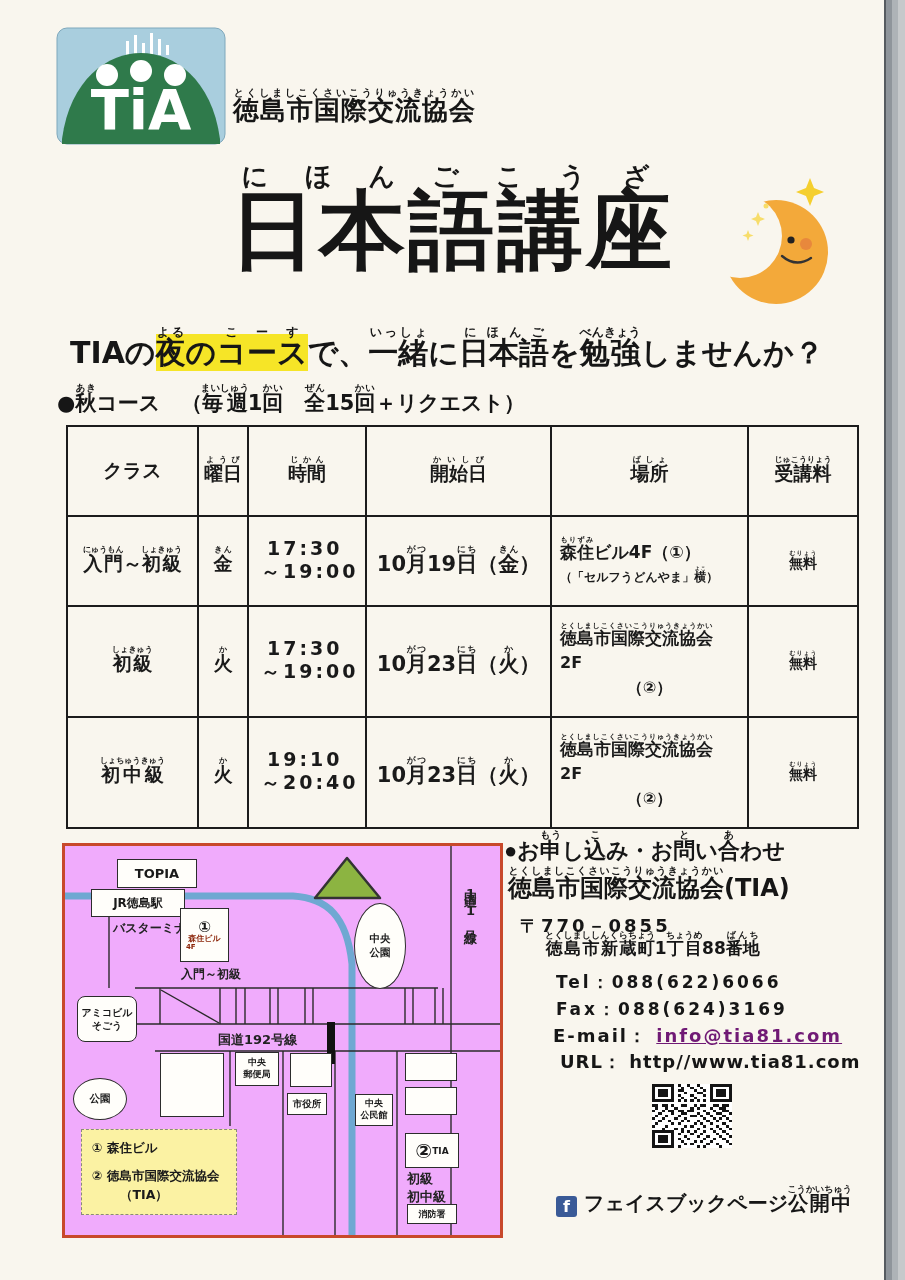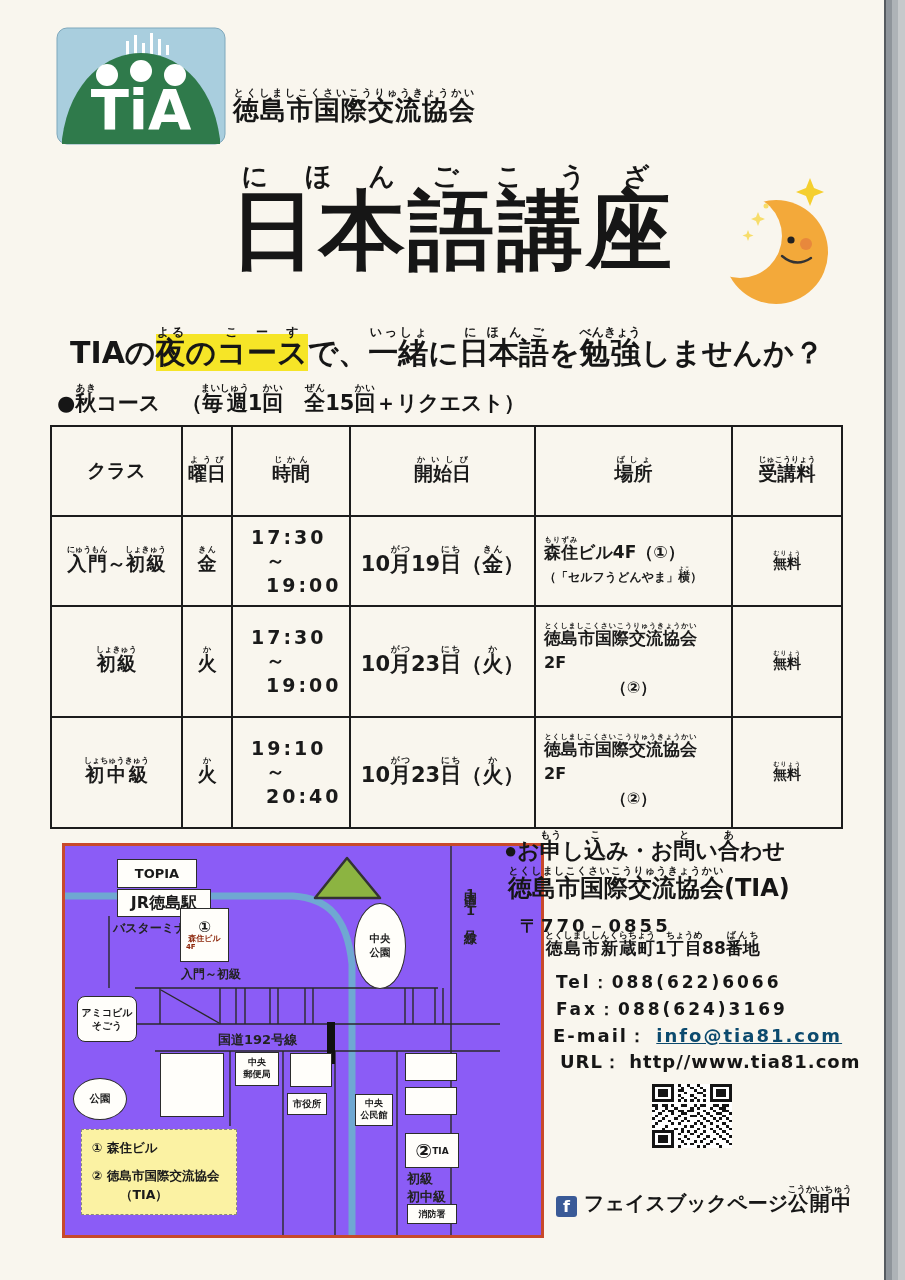--- a/index.html
+++ b/index.html
@@ -23,36 +23,36 @@
   .title-line rt{font-size:26px;font-weight:800;letter-spacing:14px;}
   .moon{left:698px;top:176px;width:150px;height:135px;}
 
   
   .tagline-line{left:70px;top:326px;font-size:30px;font-weight:800;}
   .tagline-line rt{font-size:12px;}
   .course-head{left:57px;top:383px;font-size:21px;font-weight:800;}
   .course-head rt{font-size:9.5px;}
 
   
-  .course-table{position:absolute;left:50px;top:425px;border-collapse:collapse;table-layout:fixed;border-radius:32px;}
+  .course-table{position:absolute;left:66px;top:425px;border-collapse:collapse;table-layout:fixed;border-radius:32px;}
   .course-table th,.course-table td{border:2px solid #1c1c1c;padding:0;vertical-align:middle;}
   .course-table th{font-size:19px;font-weight:700;text-align:center;}
   td.c-class,td.c-day{font-size:19px;font-weight:700;text-align:center;}
   td.c-time{font-size:19px;font-weight:600;letter-spacing:3px;}
   td.c-time .t1{padding-left:18px;}
-  td.c-time .t2{padding-left:4px;margin-left:29px;}
+  td.c-time .t2{padding-left:12px;}
   td.c-date{font-size:21px;font-weight:700;text-align:center;}
   td.c-place{padding:15px 8px;font-size:17px;font-weight:700;line-height:1.55;}
   .place-sub{font-size:12px;font-weight:600;}
   .place-2f{font-size:16px;}
   .place-circle{text-align:center;font-size:16px;font-weight:600;}
   td.c-fee{font-size:14px;font-weight:700;text-align:center;}
 
   
-  .map{left:62px;top:843px;width:435px;height:389px;background:#8b5cf6;border:3px solid #c8492b;padding-left:41px;}
+  .map{left:62px;top:843px;width:435px;height:389px;background:#f0abfc;border:3px solid #c8492b;}
   .map .box{position:absolute;background:#fffefa;border:1.5px solid #2c2c2c;display:flex;align-items:center;justify-content:center;text-align:center;font-weight:700;}
   .map .lbl{position:absolute;font-weight:700;color:#222;}
   .ellipse{border-radius:50%;}
   .b1{background:#fbe88a;border:2px solid #cc3b22;flex-direction:column;line-height:1.1;}
   .b1 .num{font-size:15px;font-weight:700;}
   .b1 .nm{font-size:8px;color:#8b2408;}
   .b1 .fl{font-size:7px;color:#8b2408;align-self:flex-start;margin-left:5px;}
   .legend{position:absolute;left:16px;top:283px;width:156px;height:86px;background:#fbf2a3;border:1.6px dashed #8a8a7a;font-size:12.5px;font-weight:600;padding:9px 0 0 10px;box-sizing:border-box;line-height:1.5;}
   .b2{background:#fffdf4;border:3px solid #cc3b22;flex-direction:row;}
   .b2 .num{font-size:20px;font-weight:700;}
@@ -63,21 +63,21 @@
   .contact-head{left:504px;top:830px;font-size:22px;font-weight:800;font-family:Liberation Serif, serif;}
   .contact-head rt{font-size:10px;}
   .contact-org{left:508px;top:866px;font-size:24px;font-weight:700;}
   .contact-org rt{font-size:10px;}
   .contact-postal{left:520px;top:914px;font-size:18px;font-weight:600;letter-spacing:3px;}
   .contact-addr{left:545px;top:930px;font-size:17px;font-weight:700;}
   .contact-addr rt{font-size:9px;}
   .contact-tel{left:556px;top:971px;font-size:17px;font-weight:600;letter-spacing:3px;}
   .contact-fax{left:556px;top:998px;font-size:17px;font-weight:600;letter-spacing:3px;}
   .contact-email{left:553px;top:1024px;font-size:18px;font-weight:600;letter-spacing:2px;}
-  .contact-email a{color:#0c4a6e;text-decoration:underline;}
+  .contact-email a{color:#701a75;text-decoration:underline;}
   .contact-url{left:560px;top:1050px;font-size:18px;font-weight:600;letter-spacing:1px;}
   .qr{left:652px;top:1084px;width:80px;height:64px;}
   .fb-icon{left:556px;top:1196px;width:21px;height:21px;background:#3a5a97;border-radius:3px;color:#fff;font-weight:800;font-size:16px;display:flex;align-items:center;justify-content:center;}
   .fb-line{left:584px;top:1184px;font-size:20px;font-weight:700;}
   .fb-line rt{font-size:9px;}
 
   .scan-edge{left:884px;top:0;width:21px;height:1280px;
     background:linear-gradient(90deg,#565b60 0 2px,#8f959b 2px 8px,#aeb3b7 8px 14px,#c6c9cb 14px 21px);}
 </style>
 </head>
@@ -221,21 +221,21 @@
         <path d="M332,205 V389"></path>
         <path d="M386,0 V389"></path>
       </g>
       <rect x="262" y="176" width="8" height="42" fill="#111"></rect>
       <polygon points="250,52 282,12 315,52" fill="#8cb441" stroke="#333" stroke-width="2.5" stroke-linejoin="round"></polygon>
     </svg>
 
     <div class="box" style="left:52px;top:13px;width:78px;height:27px;font-size:13px;">
         <span>TOPIA</span>
       </div>
-    <div class="box" style="left:52px;top:43px;width:92px;height:26px;font-size:16px;">
+    <div class="box" style="left:26px;top:43px;width:92px;height:26px;font-size:12px;">
         <span>JR徳島駅</span>
       </div>
     <div class="lbl" style="left:48px;top:74px;font-size:12px;font-weight:600;">バスターミナル</div>
 
     <div class="box b1" style="left:115px;top:62px;width:47px;height:52px;">
       <span class="num">①</span>
       <span class="nm">森住ビル</span>
       <span class="fl">4F</span>
     </div>
     <div class="lbl" style="left:116px;top:120px;font-size:12px;">入門～初級</div>

